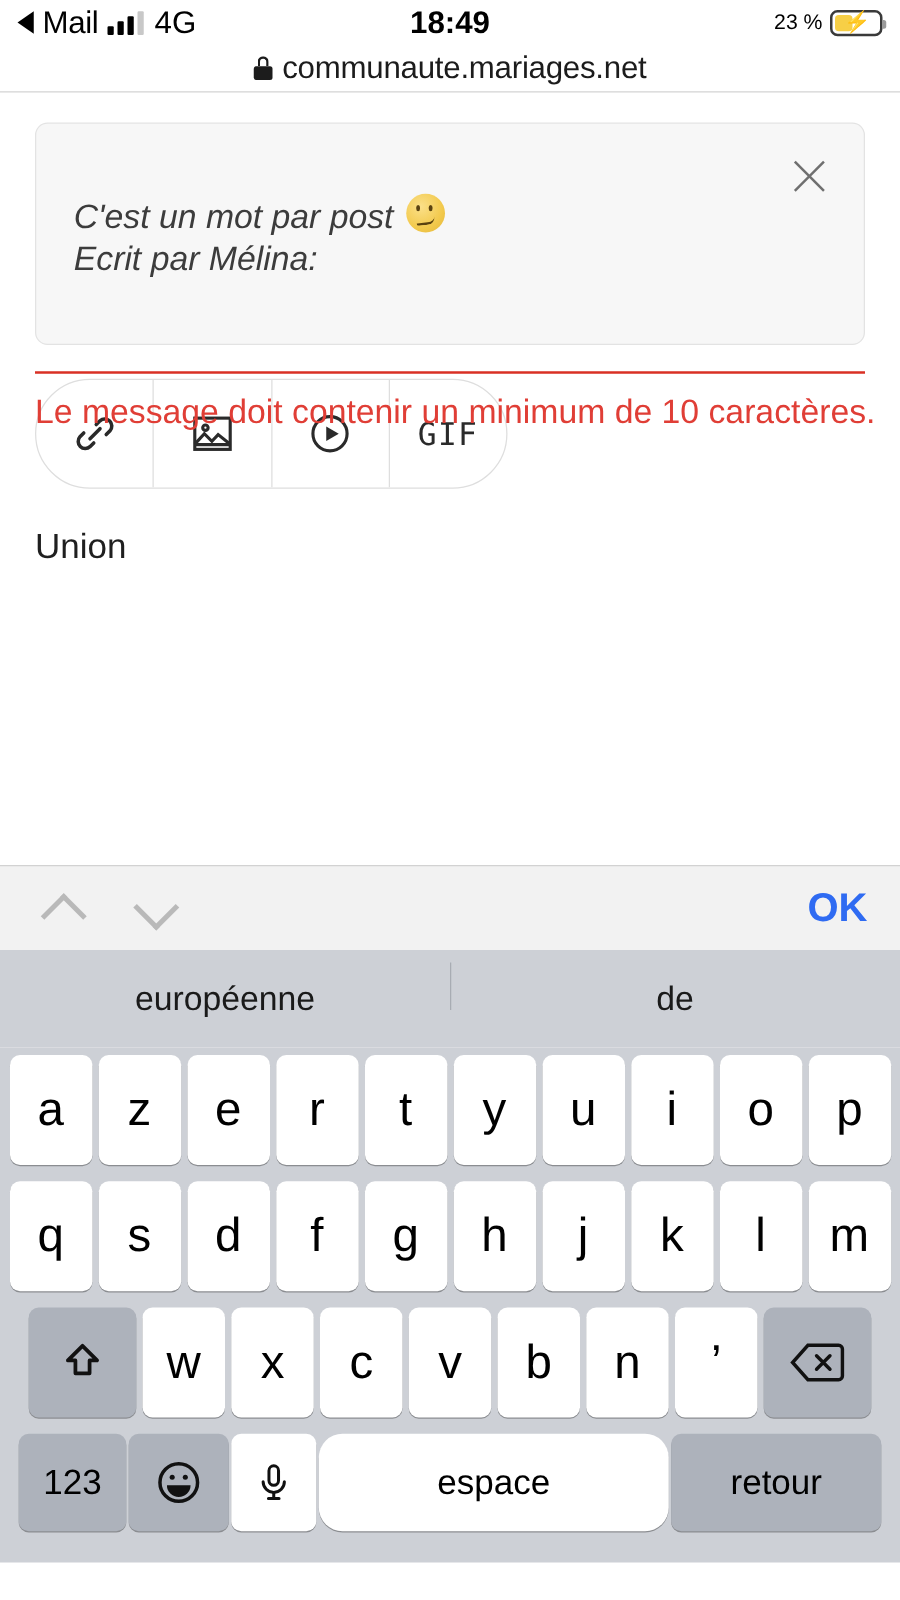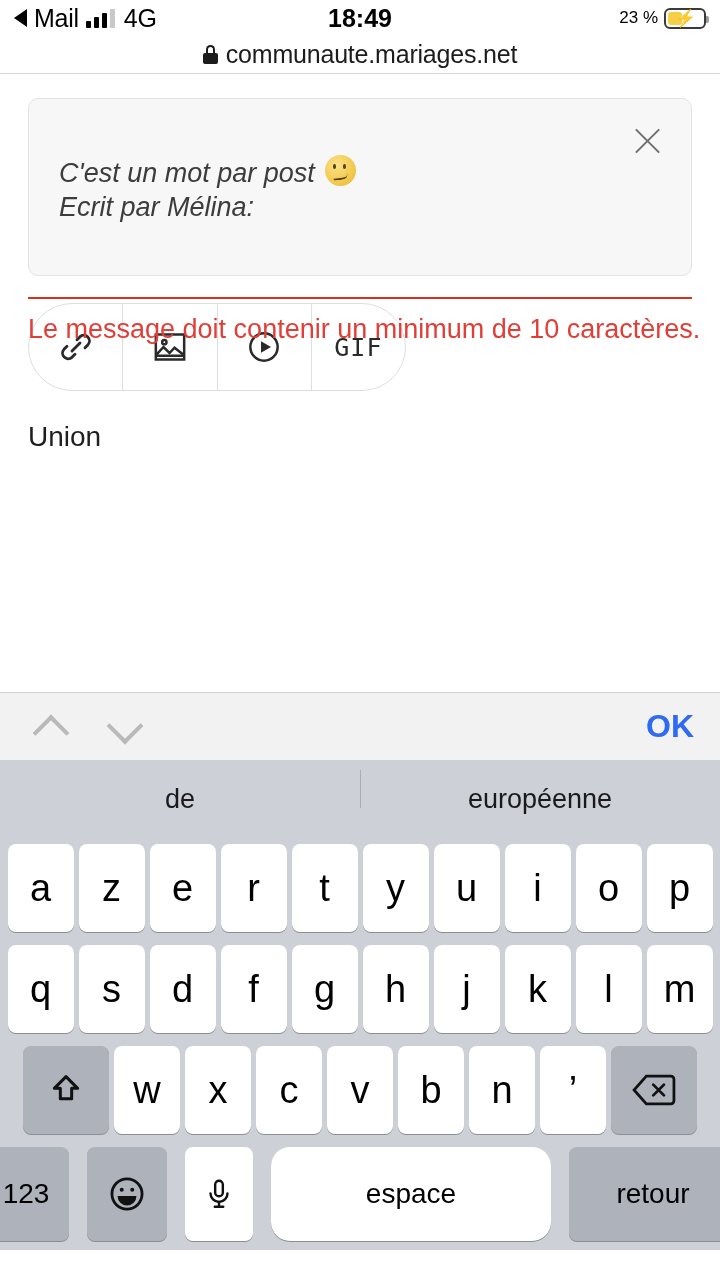--- a/index.html
+++ b/index.html
@@ -218,21 +218,21 @@
   }
   .key.dark { background: #adb2bb; }
   .row2 { padding-left: 0px; }
   .key.shift { width: 86px; }
   .key.backspace { width: 86px; }
   .key.num { width: 86px; font-size: 28px; }
   .key.emoji { width: 80px; }
   .key.mic { width: 68px; }
   .key.space { width: 280px; font-size: 28px; border-radius: 19px; }
   .key.return { width: 168px; font-size: 28px; }
-  .kb-row.bottom { gap: 18px; height: 94px; justify-content: center; }
+  .kb-row.bottom { gap: 2px; height: 78px; justify-content: center; }
 
   svg { display: block; }
 </style>
 </head>
 <body>
 
 <div class="statusbar">
   <div class="sb-left">
     <div class="sb-back-tri"></div>
     <span class="sb-carrier">Mail</span>
@@ -317,22 +317,22 @@
   <div class="err-text">Le message doit contenir un minimum de 10 caractères.</div>
 </div>
 
 <div class="kb-accessory">
   <div class="chev up"></div>
   <div class="chev down"></div>
   <div class="kb-ok">OK</div>
 </div>
 
 <div class="predictive">
+  <div class="pred-item">européenne</div>
   <div class="pred-item">de</div>
-  <div class="pred-item">européenne</div>
 </div>
 
 <div class="keyboard">
 
   <div class="kb-row">
     <div class="key">a</div>
     <div class="key">z</div>
     <div class="key">e</div>
     <div class="key">r</div>
     <div class="key">t</div>

